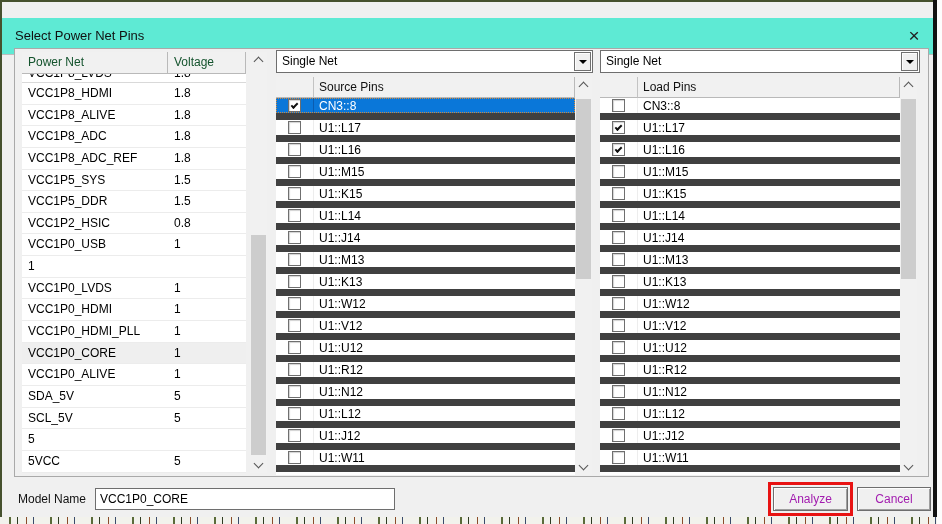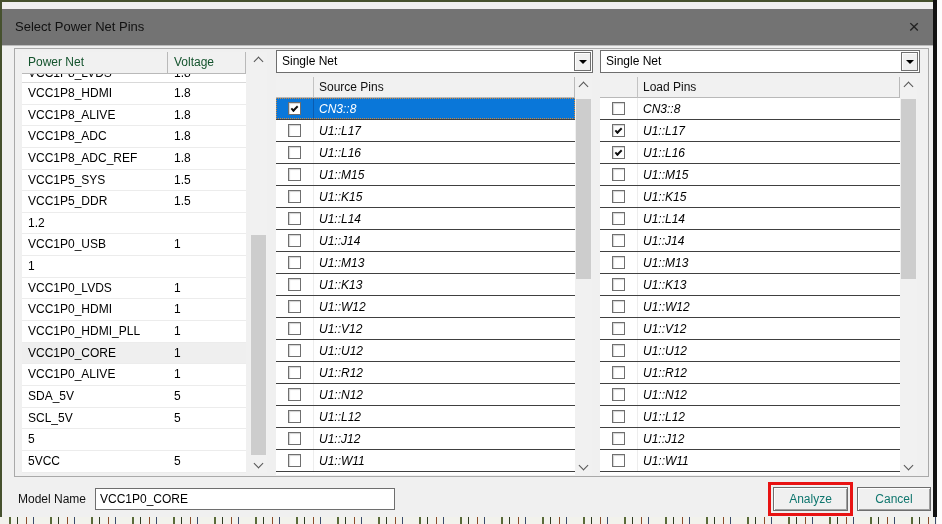--- a/index.html
+++ b/index.html
@@ -12,21 +12,21 @@
   .edge-left   { position:absolute; left:0; top:0; width:2px; height:518px; background:#46512e; }
   .right-black { position:absolute; left:933px; top:0; width:4px; height:524px; background:#121212; }
   .right-white { position:absolute; left:937px; top:0; width:5px; height:524px; background:#fdfdfd; }
   .bottom-noise{ position:absolute; left:0; top:517px; width:937px; height:7px;
     background:repeating-linear-gradient(90deg,
       #f2f2ec 0 9px, #5a6b3a 9px 11px, #f2f2ec 11px 17px, #2f3b22 17px 18px,
       #f2f2ec 18px 26px, #8a4b2a 26px 27px, #f2f2ec 27px 33px, #3a4a6b 33px 34px, #f2f2ec 34px 41px); }
 
   
   .dialog { position:absolute; left:2px; top:2px; width:931px; height:515px; background:#f0f0f0; }
-  .titlebar { position:absolute; left:0; top:7px; width:100%; height:37px; background:#737373; border-bottom:1px solid #bdbdbd;padding-left:43px; }
+  .titlebar { position:absolute; left:0; top:16px; width:100%; height:37px; background:#5eead4; border-bottom:1px solid #bdbdbd;padding-left:43px; }
   .title { position:absolute; left:13px; top:0; line-height:36px; font-size:13px; color:#111; }
   .close-x { position:absolute; right:7px; top:5px; width:24px; height:26px; text-align:center; line-height:26px; font-size:19px; color:#222; cursor:default; }
 
   .frame { position:absolute; left:12px; top:46px; width:915px; height:429px; border:1px solid #a9a9a9; background:#f0f0f0; }
 
   
   .nettable { position:absolute; left:20px; top:50px; width:224px; height:421px; background:#fff; }
   .thead { display:flex; height:22px; }
   .th { background:#f1f1f1; border-right:1px solid #b9b9b9; border-bottom:1px solid #b9b9b9; font-size:12px; color:#14532d; padding-left:6px; line-height:21px; }
   .th-name { width:146px; } .th-volt { flex:1; }
@@ -62,34 +62,34 @@
 
   
   .plist-head { position:absolute; top:75px; height:21px; display:flex; }
   .ph-cb { width:38px; background:#f1f1f1; border-right:1px solid #c3c3c3; border-bottom:1px solid #b9b9b9; }
   .ph-label { flex:1; background:#f1f1f1; border-right:1px solid #b9b9b9; border-bottom:1px solid #b9b9b9; font-size:12px; color:#111; padding-left:5px; line-height:20px; }
   .src-head { left:274px; width:299px;justify-content:center; }
   .load-head { left:598px; width:300px; }
   .plist-body { position:absolute; top:96px; height:377px; background:#fff; overflow:hidden; }
   .src-body { left:274px; width:299px; }
   .load-body { left:598px; width:300px; }
-  .prow { position:relative; display:flex; height:22px; border-bottom:1px solid #404040; background:#fff; align-items:center;font-style:italic; }
+  .prow { position:relative; display:flex; height:22px; border-bottom:7px solid #404040; background:#fff; align-items:center; }
   .cbcell { width:38px; height:100%; display:flex; align-items:center; justify-content:center; border-right:1px solid #ededed; }
   .cb { position:relative; width:13px; height:13px; background:#fff; border:1px solid #6f6f6f; box-shadow:inset 1px 1px 1px rgba(0,0,0,0.18); }
   .check { position:absolute; left:2px; top:2.5px; width:7px; height:4px; border-left:2px solid #101010; border-bottom:2px solid #101010; transform:rotate(-45deg); }
   .plabel { font-size:12px; color:#000; padding-left:5px; white-space:nowrap; }
   .prow.sel { background:#0a77d9; }
   .prow.sel .plabel { color:#fff; }
   .prow.sel .cbcell { border-right:1px solid #0a5cb0; }
   .prow.sel::after { content:""; position:absolute; inset:0; border:1px dotted #d08a3f; pointer-events:none; }
 
   
   .mn-label { position:absolute; left:16px; top:486px; height:22px; line-height:22px; font-size:12px; color:#111; }
   .mn-input { position:absolute; left:93px; top:486px; width:300px; height:22px; border:1px solid #6e6e6e; background:#fff; font-family:inherit; font-size:12px; color:#000; padding:0 4px; }
-  .btn-classic { position:absolute; top:485px; height:24px; background:#f0f0f0; border:1px solid #6e6e6e; box-shadow:inset 1px 1px 0 #fdfdfd, inset -1px -1px 0 #9f9f9f; font-family:inherit; font-size:12px; color:#0f766e; text-align:center; }
+  .btn-classic { position:absolute; top:485px; height:24px; background:#f0f0f0; border:1px solid #6e6e6e; box-shadow:inset 1px 1px 0 #fdfdfd, inset -1px -1px 0 #9f9f9f; font-family:inherit; font-size:12px; color:#a21caf; text-align:center; }
   .btn-analyze { left:771px; width:75px; }
   .btn-cancel { left:855px; width:74px; }
   .red-box { position:absolute; left:766px; top:480px; width:85px; height:34px; border:3px solid #e81313; pointer-events:none; }
 </style>
 </head>
 <body>
 
 <div class="screen">
   <div class="edge-top"></div>
   <div class="edge-left"></div>
@@ -135,21 +135,22 @@
           </div>
           <div class="trow">
             <span class="td td-name">VCC1P5_SYS</span>
             <span class="td td-volt">1.5</span>
           </div>
           <div class="trow">
             <span class="td td-name">VCC1P5_DDR</span>
             <span class="td td-volt">1.5</span>
           </div>
           <div class="trow">
-            <span class="td td-volt">1.2</span>
+            <span class="td td-name">VCC1P2_HSIC</span>
+            <span class="td td-volt">0.8</span>
           </div>
           <div class="trow">
             <span class="td td-name">VCC1P0_USB</span>
             <span class="td td-volt">1</span>
           </div>
           <div class="trow">
             <span class="td td-volt">1</span>
           </div>
           <div class="trow">
             <span class="td td-name">VCC1P0_LVDS</span>

